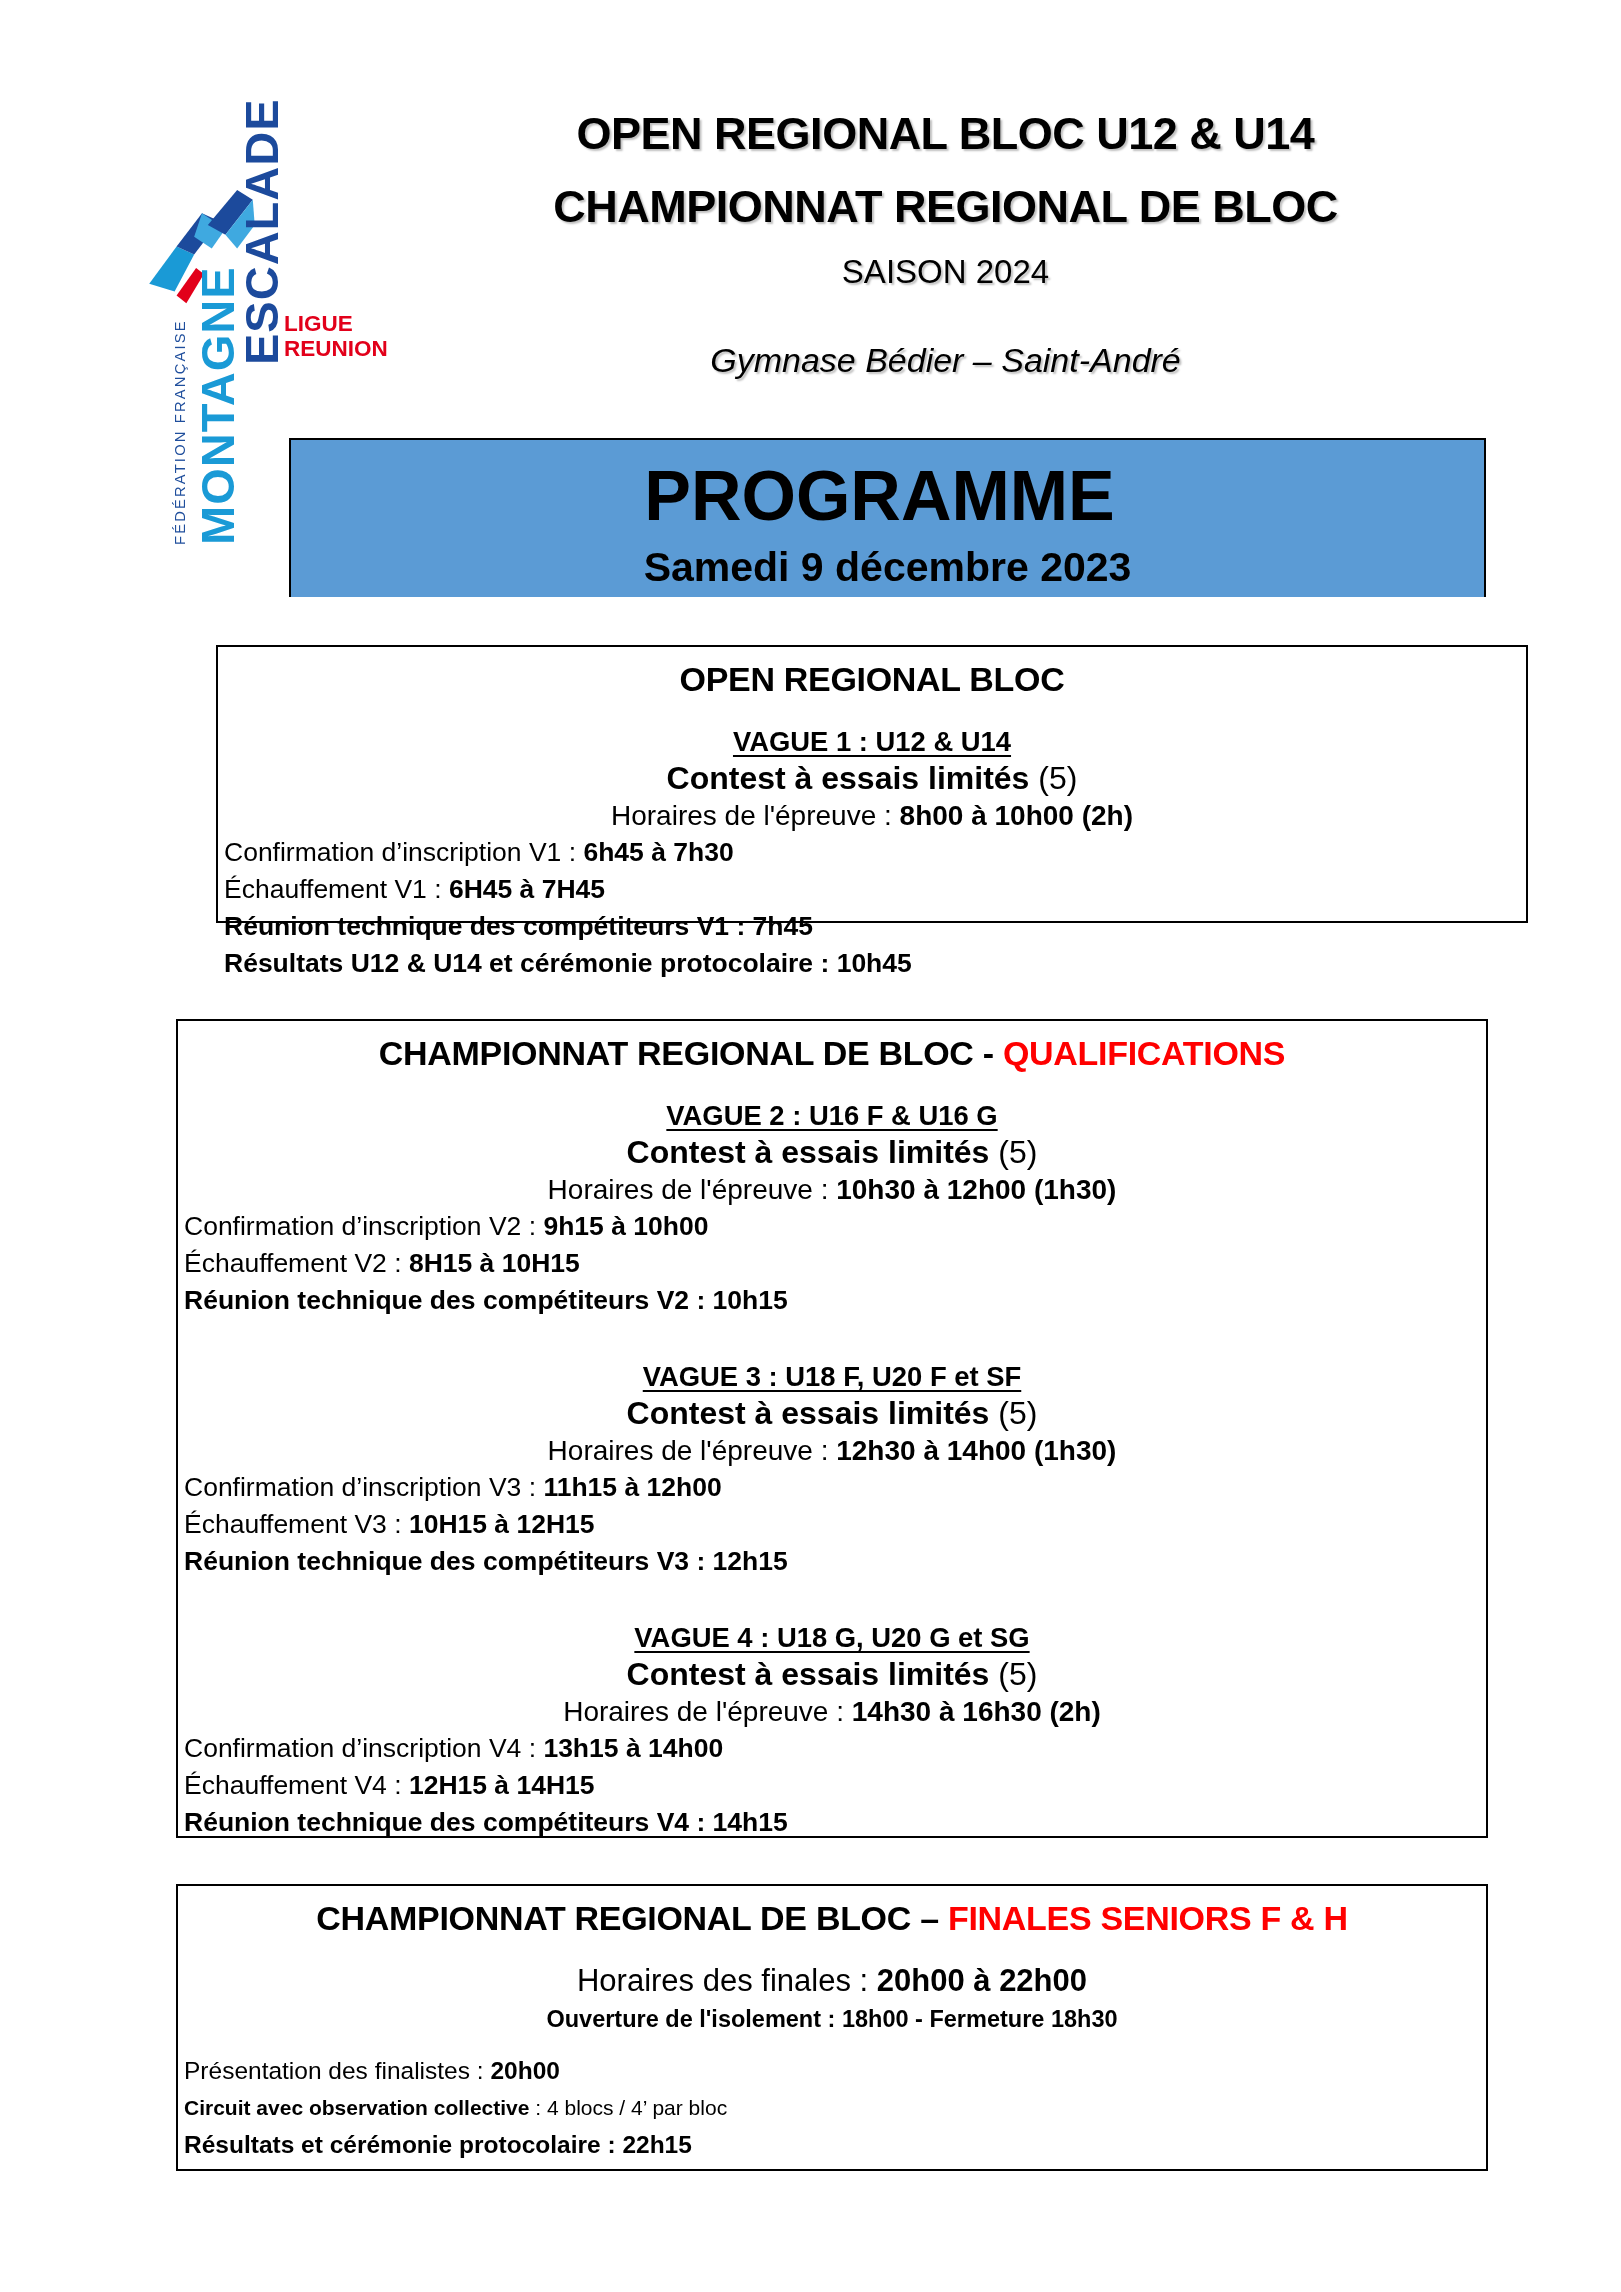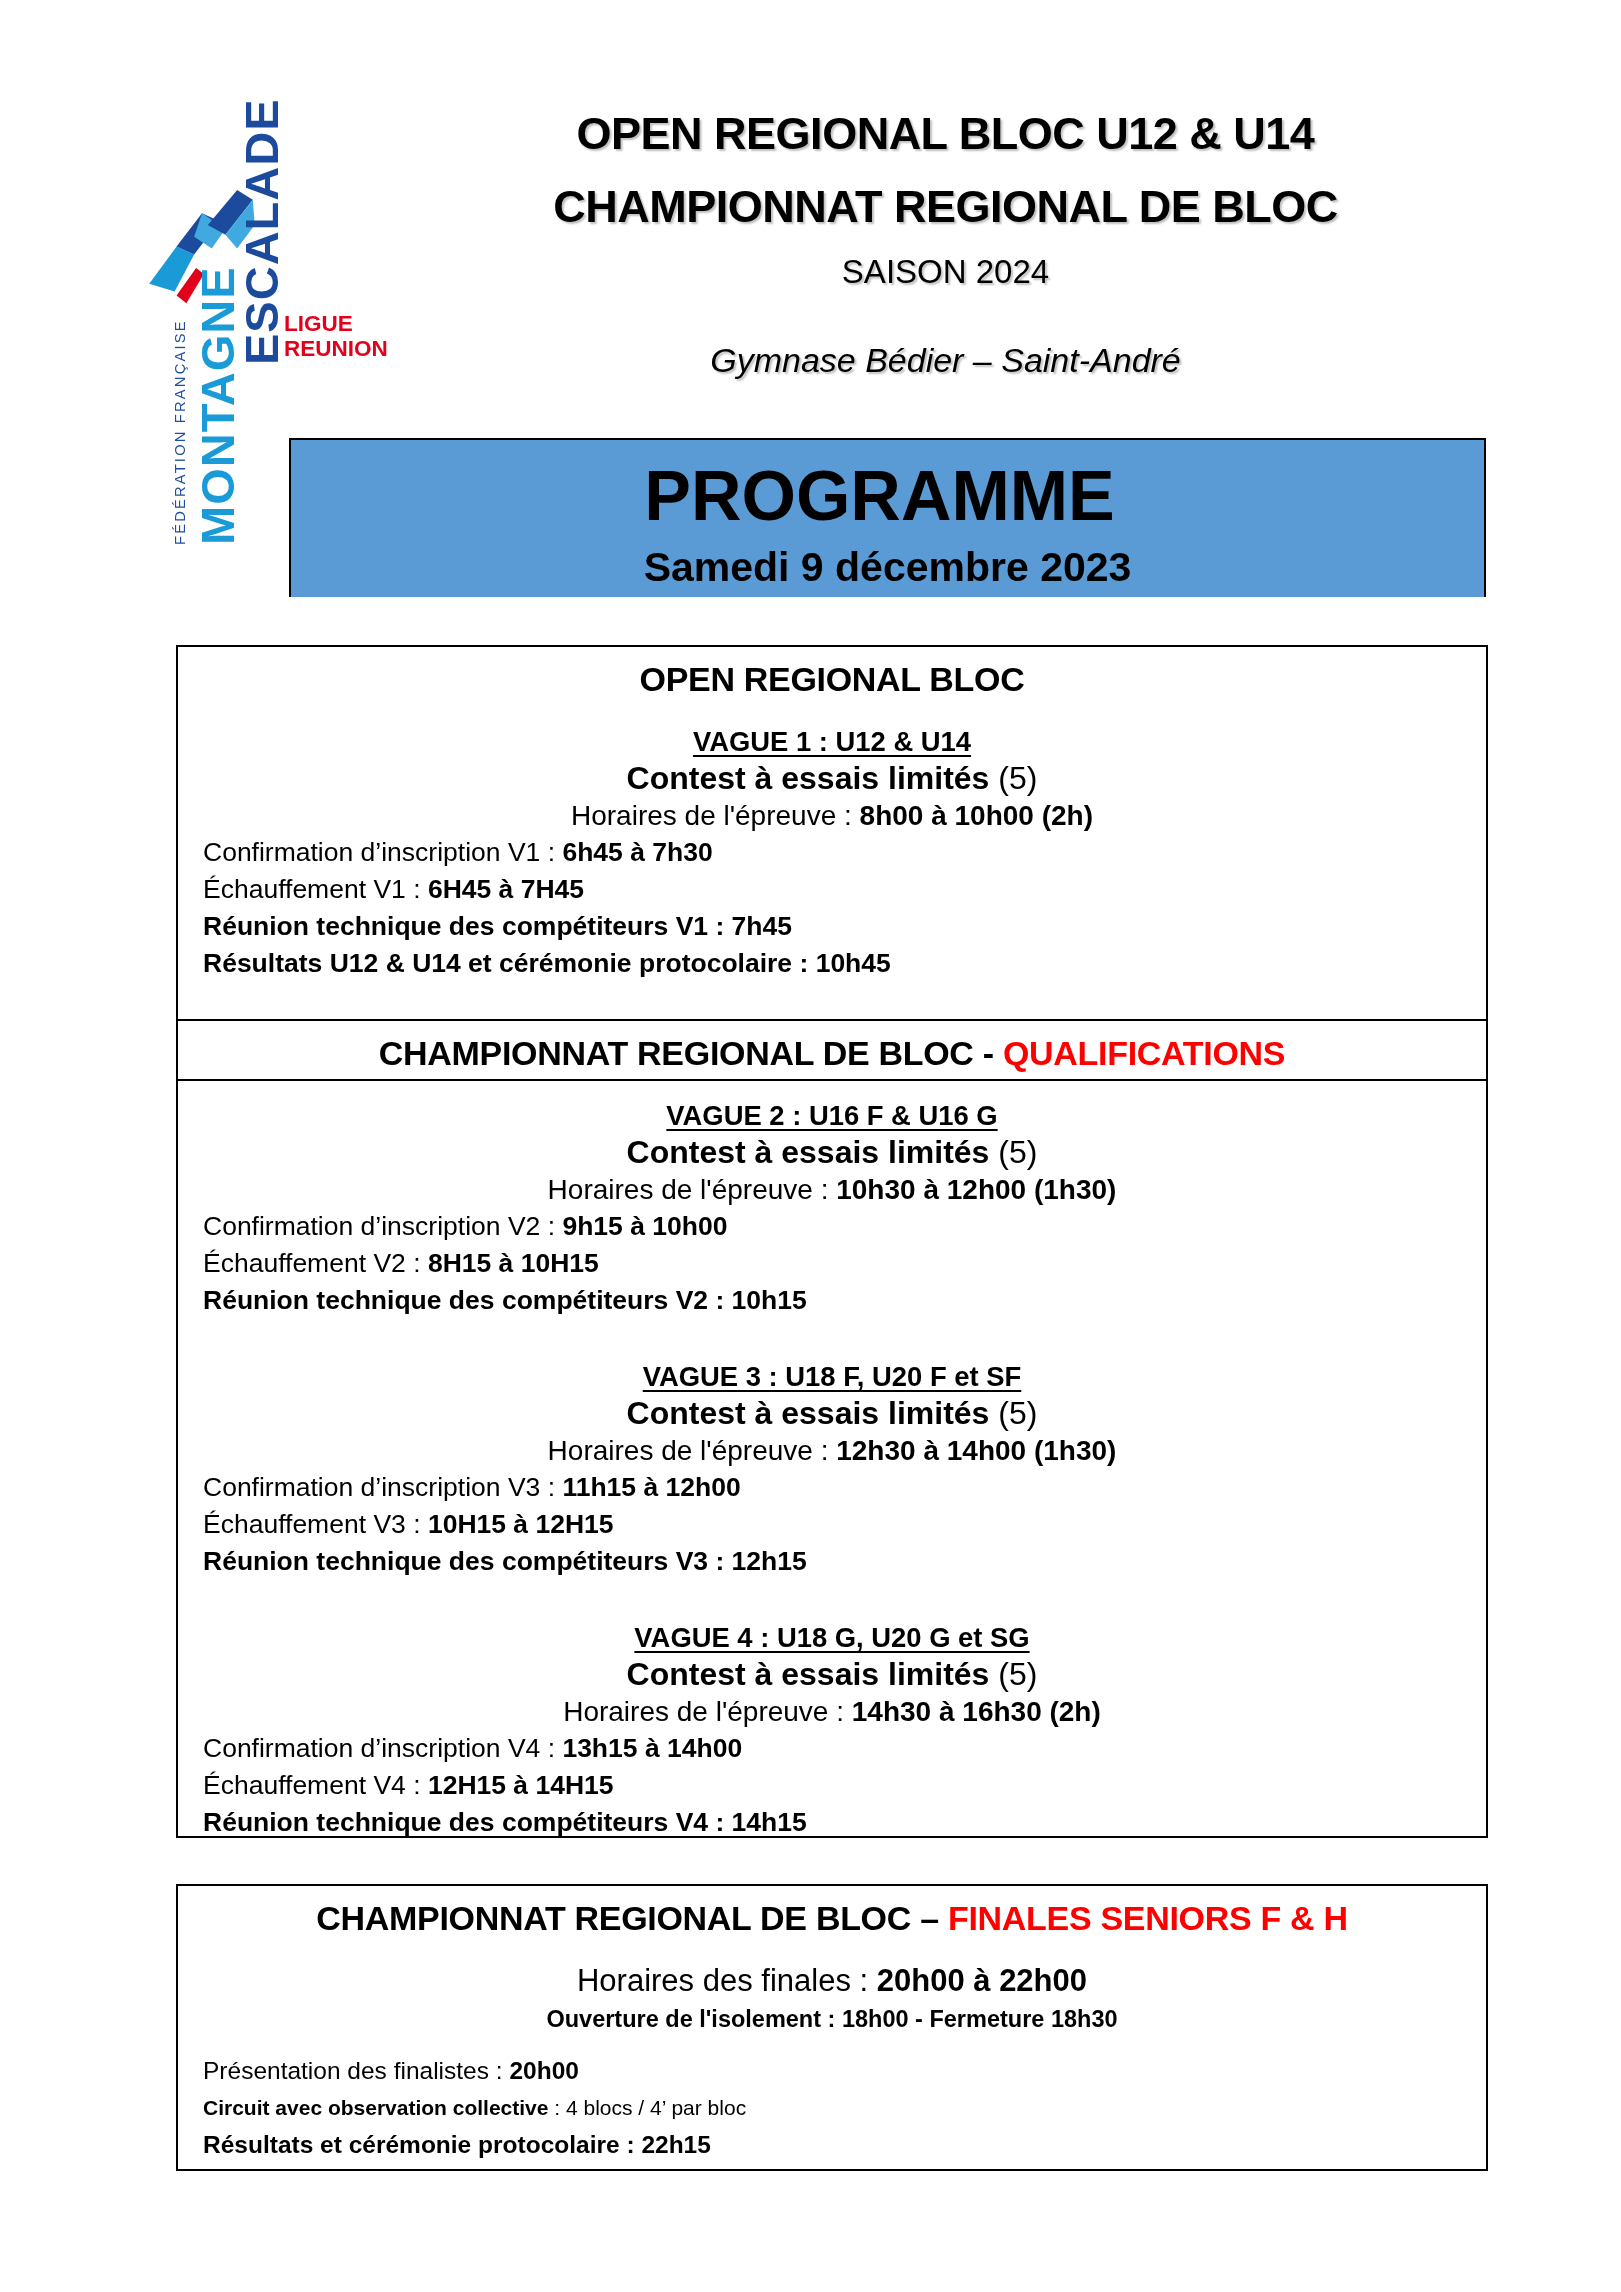--- a/index.html
+++ b/index.html
@@ -25,29 +25,29 @@
 
   
   .banner { left:289px; top:438px; width:1197px; height:159px; background:#5b9bd5;
             border-top:2.9px solid #000; border-left:2.9px solid #000; border-right:2.9px solid #000;
             box-sizing:border-box; text-align:center; }
   .banner .p1 { position:absolute; left:0; right:16px; top:15.7px; font-size:70px; font-weight:bold;text-align:center; }
   .banner .p2 { position:absolute; left:0; right:0; top:104px; font-size:41px; font-weight:bold; }
 
   
   .box { position:absolute; left:176px; width:1312px; border:2.9px solid #000; box-sizing:border-box; }
-  .box1 { top:645px; height:436px; }
+  .box1 { top:645px; height:278px;margin-left:40px; }
   .box2 { top:1019px; height:819px; }
   .box3 { top:1884px; height:287px; }
 
   .sec-title { text-align:center; font-size:34px; font-weight:bold; height:49px; line-height:49px; margin-top:7.8px; letter-spacing:-0.3px; }
   .red { color:#ff0000; }
   .line { font-size:26.5px; line-height:37px; height:37px; white-space:nowrap; }
   .center { text-align:center; }
-  .left { padding-left:25px; }
+  .left { padding-left:6px; }
   .vague { font-weight:bold; text-decoration:underline; text-decoration-thickness:2px; text-underline-offset:3.9px; font-size:27.4px; }
   .contest { font-size:32px; }
   .horaire { font-size:28px; }
   .b { font-weight:bold; }
   .gap { height:19.6px; }
   .gap-big { height:39px; }
 </style>
 </head>
 <body>
 

